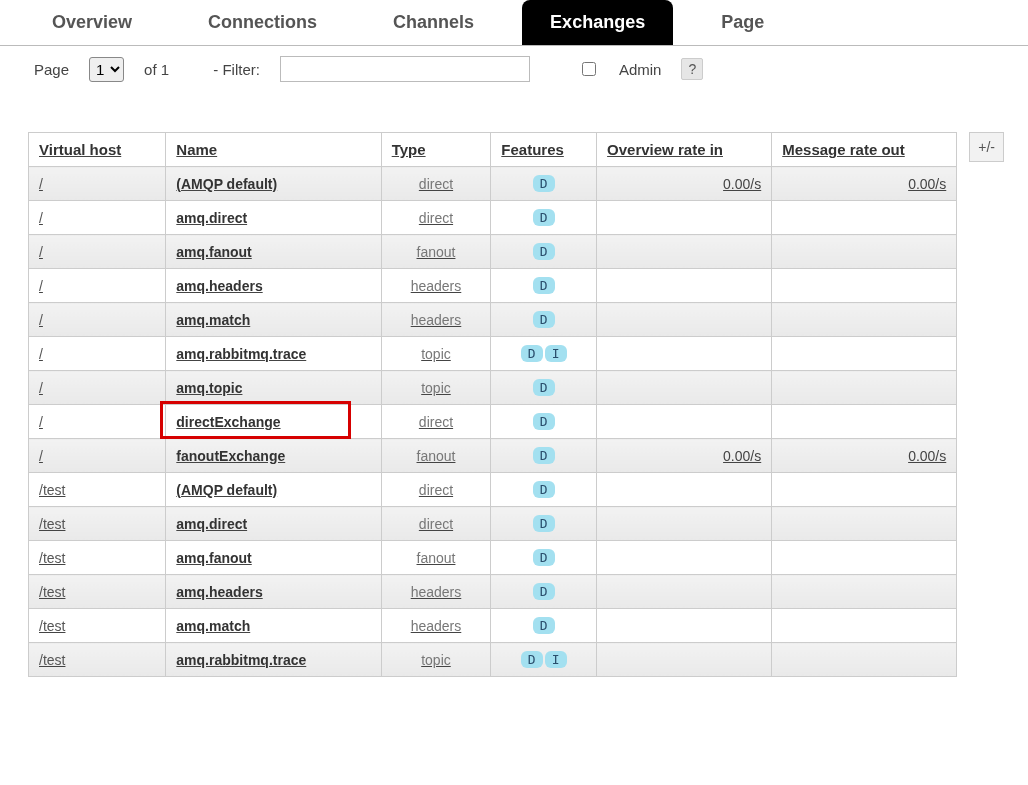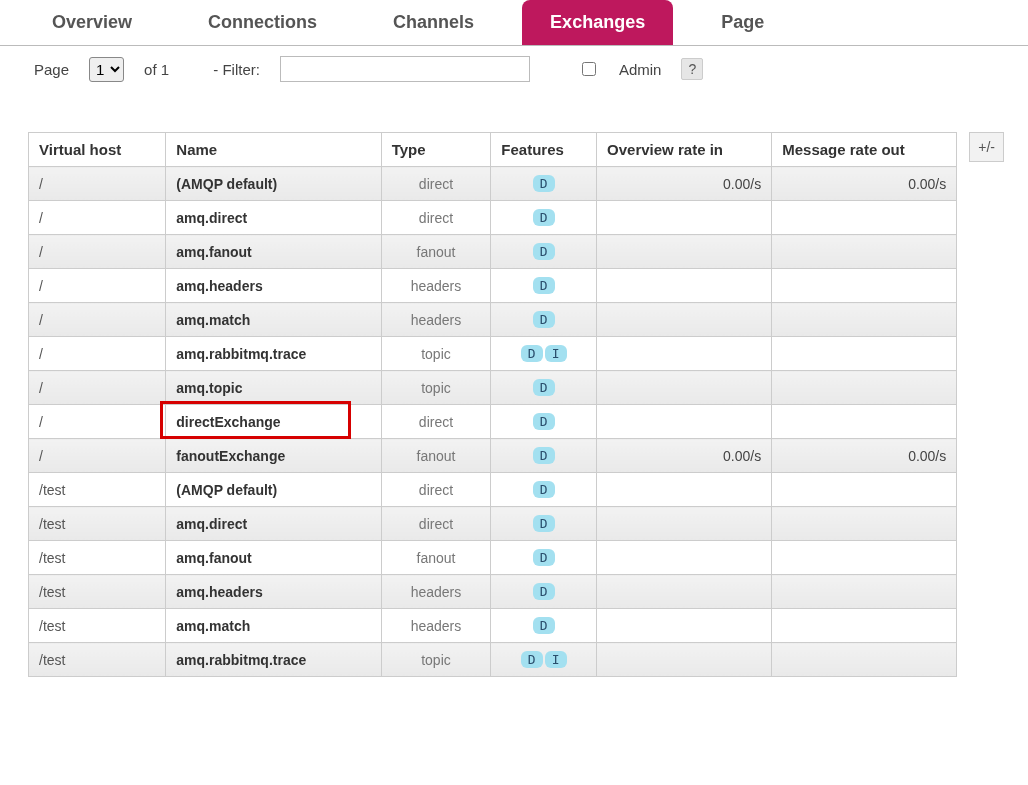--- a/index.html
+++ b/index.html
@@ -23,21 +23,21 @@
     padding: 12px 28px;
     font-size: 18px;
     font-weight: bold;
     color: #555;
     border-top-left-radius: 8px;
     border-top-right-radius: 8px;
     cursor: pointer;
     margin-right: 4px;
   }
   .tab.active {
-    background: #be185d;
+    background: #000000;
     color: #fff;
   }
   .filter-bar {
     display: flex;
     align-items: center;
     gap: 20px;
     padding: 10px 24px 0 34px;
     font-size: 15px;
     color: #444;
   }
@@ -72,20 +72,21 @@
   .table-wrap {
     padding: 50px 24px 0 28px;
     display: flex;
     align-items: flex-start;
     gap: 12px;
   }
   table {
     border-collapse: collapse;
     width: 932px;
     font-size: 14px;
+    text-decoration: underline;
   }
   th, td {
     border: 1px solid #ccc;
     padding: 8px 10px;
     text-align: left;
   }
   th {
     background: #fff;
     font-weight: bold;
     font-size: 15px;

